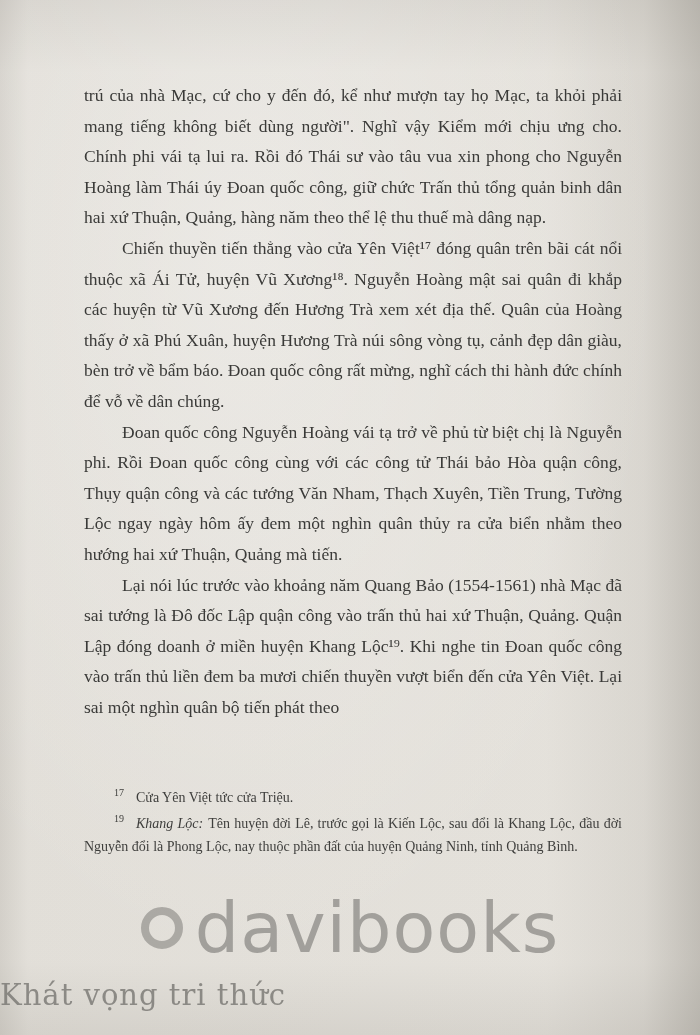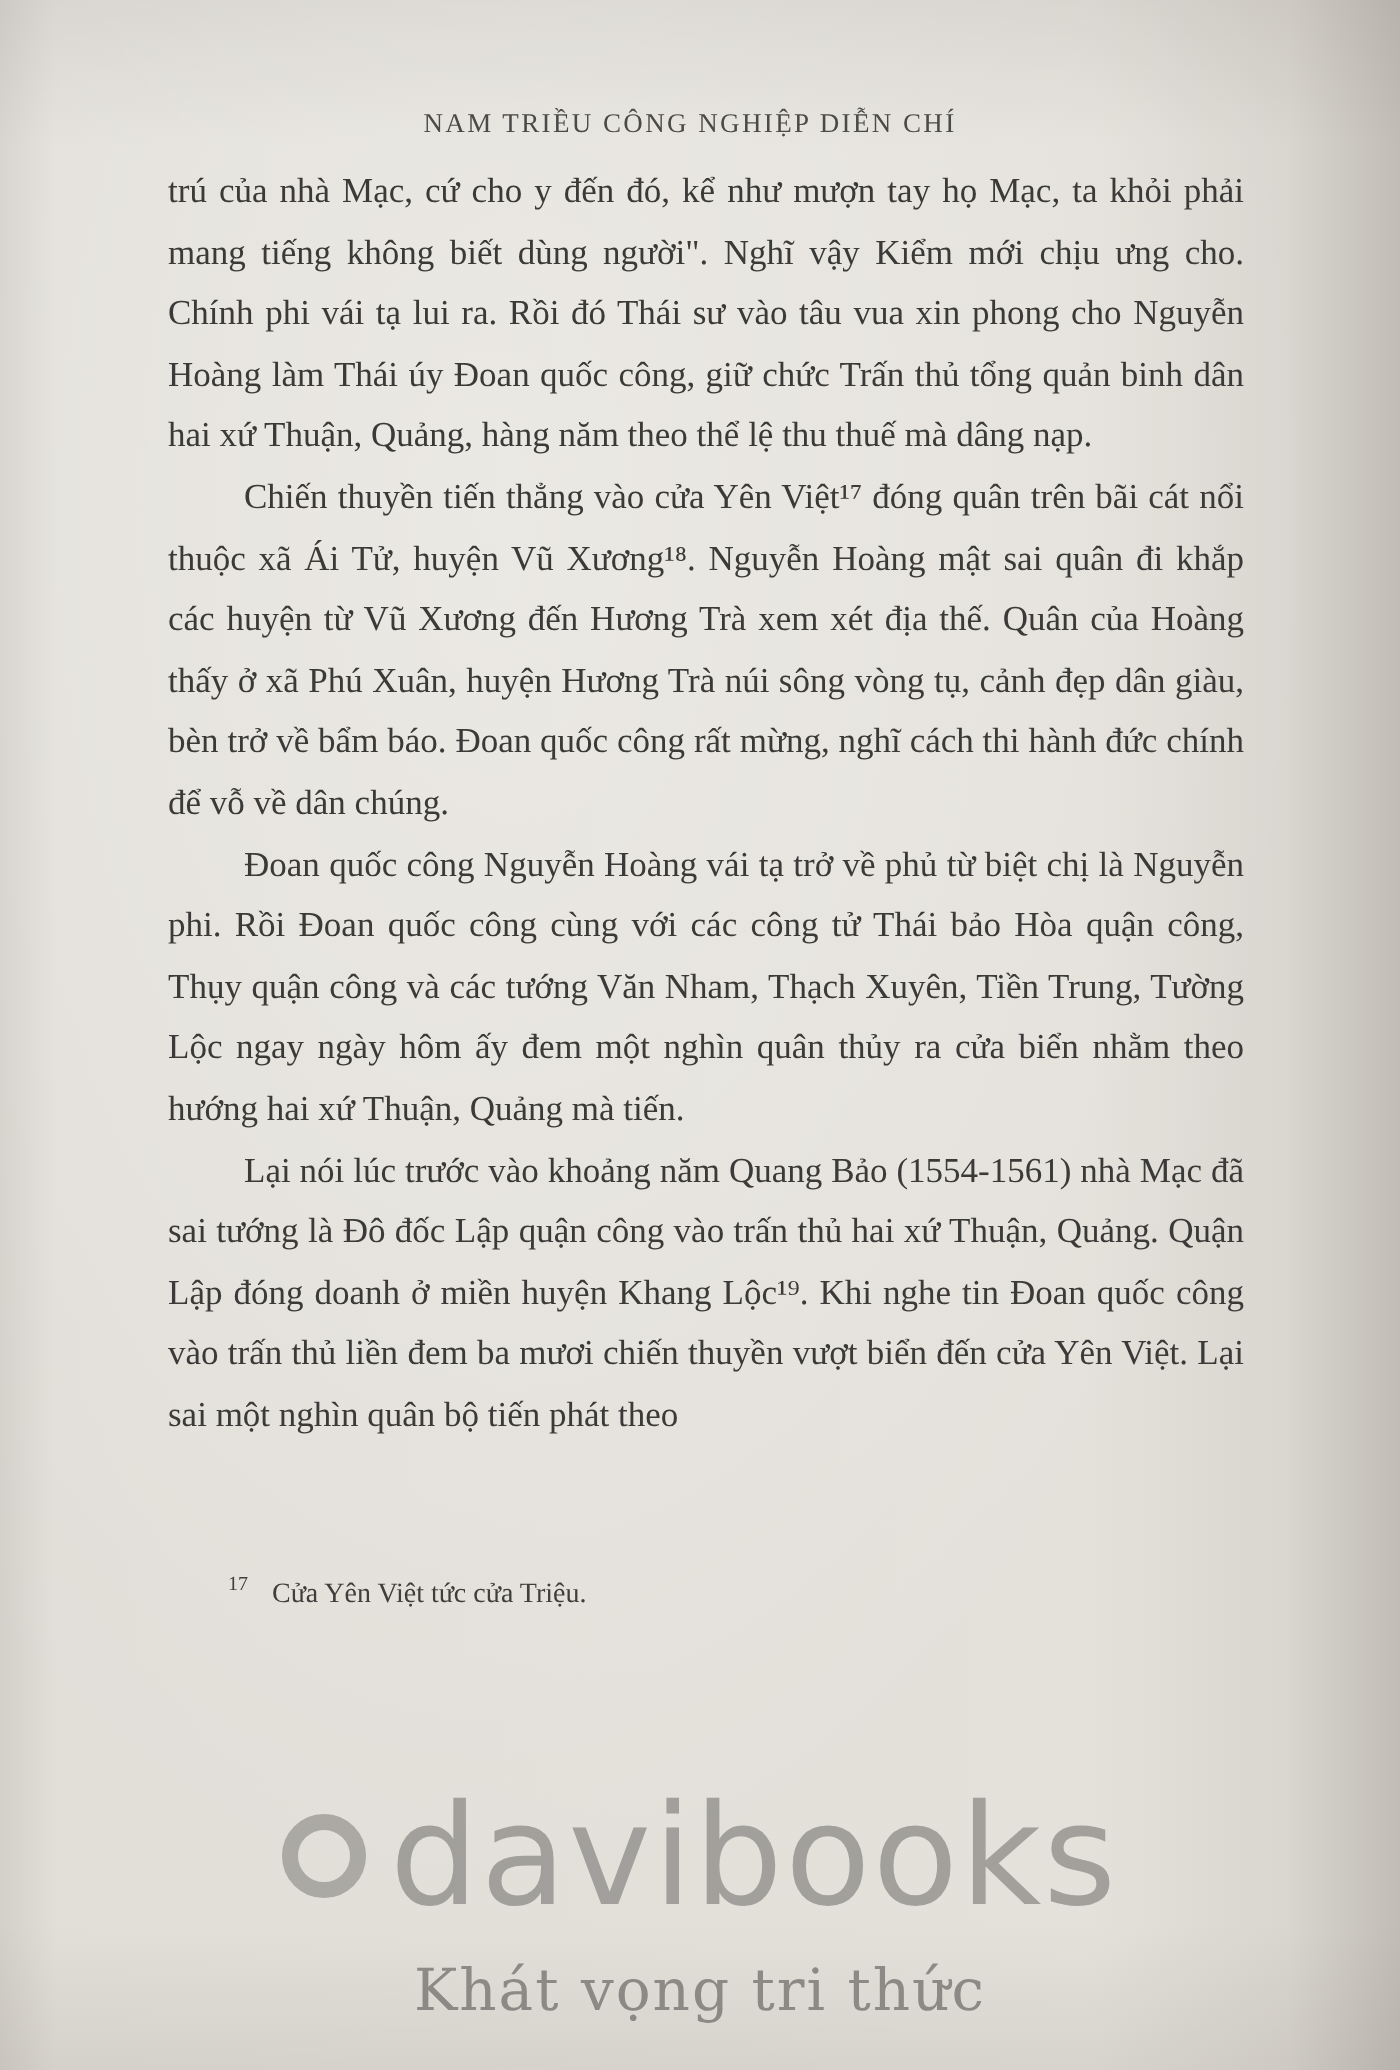--- a/index.html
+++ b/index.html
@@ -48,21 +48,21 @@
   .footnote sup {
     font-size: 10px;
     line-height: 0;
     margin-right: 12px;
   }
   .fn-term { font-style: italic; margin-right: 5px; }
   .fn-term:empty { display: none; margin: 0; }
   .watermark {
     position: absolute;
     top: 888px; left: 0; right: 0;
-    text-align: center;
+    text-align: left;
     pointer-events: none;
   }
   .wm-row {
     display: flex;
     align-items: center;
     justify-content: center;
     gap: 12px;
     height: 80px;
   }
   .wm-logo {
@@ -91,32 +91,34 @@
     text-align: center;
     font-size: 17px;
     color: #3c3c3a;
   }
 </style>
 </head>
 <body>
 
 <div class="page">
 
-  <div class="header">NAM TRIỀU CÔNG NGHIỆP DIỄN CHÍ</div>
 
   <div class="body-text">
     <p class="para no-indent">trú của nhà Mạc, cứ cho y đến đó, kể như mượn tay họ Mạc, ta khỏi phải mang tiếng không biết dùng người". Nghĩ vậy Kiểm mới chịu ưng cho. Chính phi vái tạ lui ra. Rồi đó Thái sư vào tâu vua xin phong cho Nguyễn Hoàng làm Thái úy Đoan quốc công, giữ chức Trấn thủ tổng quản binh dân hai xứ Thuận, Quảng, hàng năm theo thể lệ thu thuế mà dâng nạp.</p>
     <p class="para">Chiến thuyền tiến thẳng vào cửa Yên Việt¹⁷ đóng quân trên bãi cát nổi thuộc xã Ái Tử, huyện Vũ Xương¹⁸. Nguyễn Hoàng mật sai quân đi khắp các huyện từ Vũ Xương đến Hương Trà xem xét địa thế. Quân của Hoàng thấy ở xã Phú Xuân, huyện Hương Trà núi sông vòng tụ, cảnh đẹp dân giàu, bèn trở về bẩm báo. Đoan quốc công rất mừng, nghĩ cách thi hành đức chính để vỗ về dân chúng.</p>
     <p class="para">Đoan quốc công Nguyễn Hoàng vái tạ trở về phủ từ biệt chị là Nguyễn phi. Rồi Đoan quốc công cùng với các công tử Thái bảo Hòa quận công, Thụy quận công và các tướng Văn Nham, Thạch Xuyên, Tiền Trung, Tường Lộc ngay ngày hôm ấy đem một nghìn quân thủy ra cửa biển nhằm theo hướng hai xứ Thuận, Quảng mà tiến.</p>
     <p class="para">Lại nói lúc trước vào khoảng năm Quang Bảo (1554-1561) nhà Mạc đã sai tướng là Đô đốc Lập quận công vào trấn thủ hai xứ Thuận, Quảng. Quận Lập đóng doanh ở miền huyện Khang Lộc¹⁹. Khi nghe tin Đoan quốc công vào trấn thủ liền đem ba mươi chiến thuyền vượt biển đến cửa Yên Việt. Lại sai một nghìn quân bộ tiến phát theo</p>
   </div>
 
   <div class="footnotes">
     <p class="footnote">
       <sup>17</sup><span>Cửa Yên Việt tức cửa Triệu.</span>
+    </p>
+    <p class="footnote">
+      <sup>19</sup><span class="fn-term">Khang Lộc:</span><span>Tên huyện đời Lê, trước gọi là Kiến Lộc, sau đổi là Khang Lộc, đầu đời Nguyễn đổi là Phong Lộc, nay thuộc phần đất của huyện Quảng Ninh, tỉnh Quảng Bình.</span>
     </p>
   </div>
 
   <div class="watermark">
     <div class="wm-row">
       <span class="wm-logo"></span>
       <span class="wm-brand">davibooks</span>
     </div>
     <div class="wm-slogan">Khát vọng tri thức</div>
   </div>

